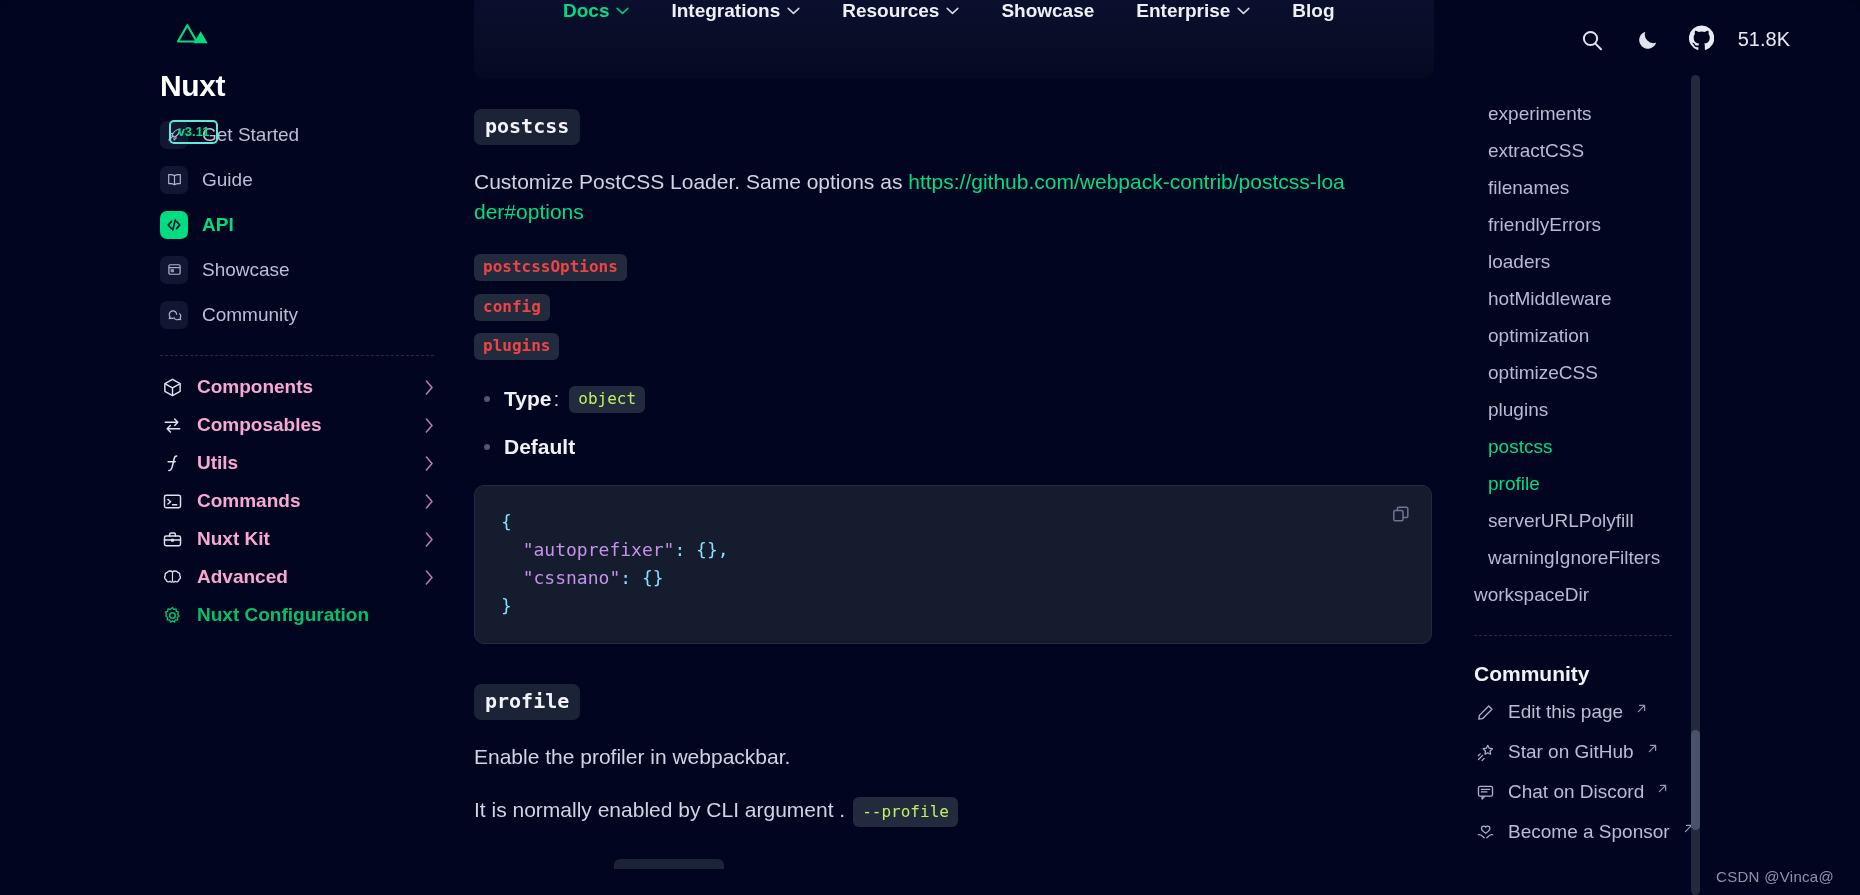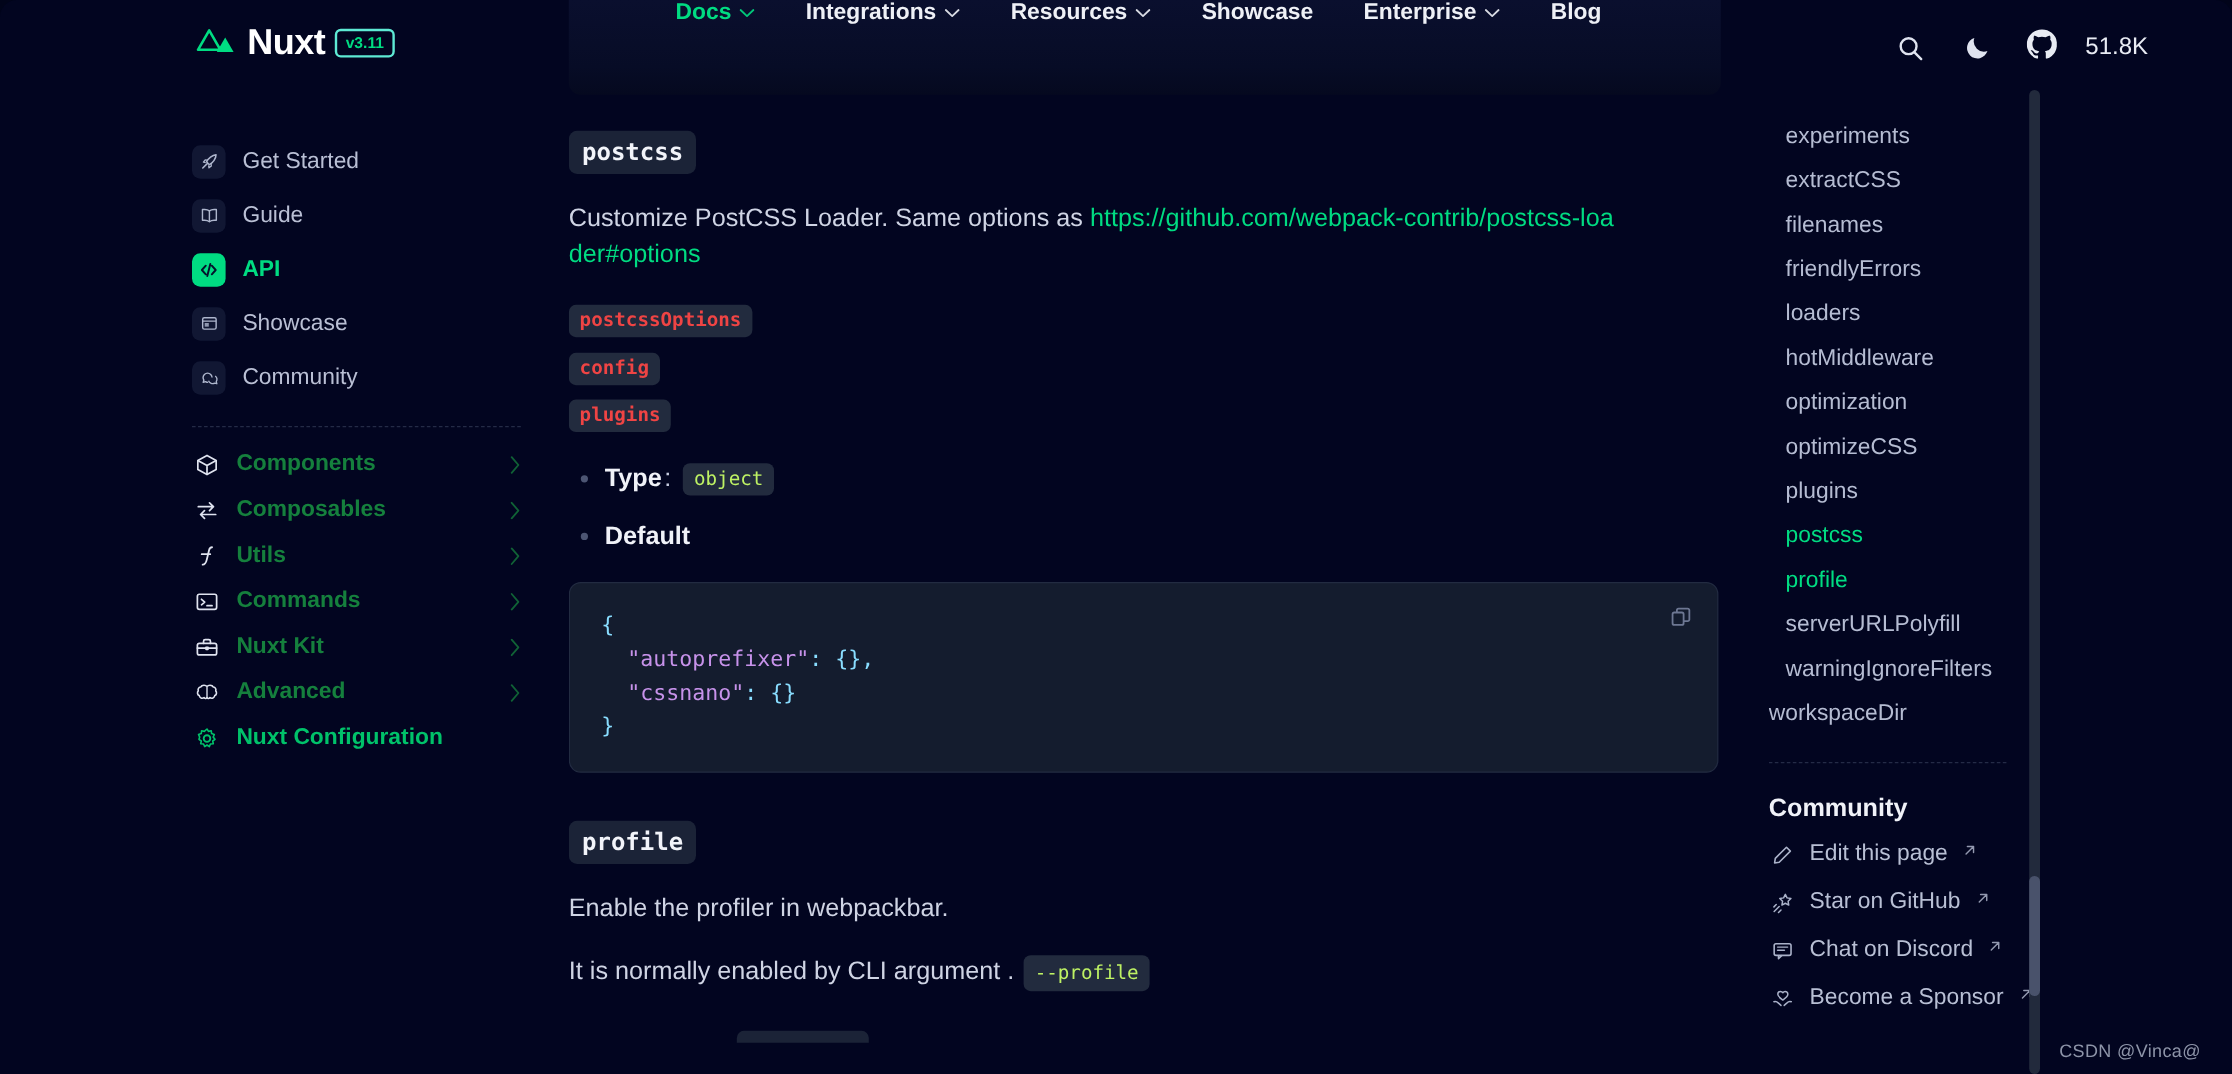--- a/index.html
+++ b/index.html
@@ -27,22 +27,23 @@
   }
   .header-glow {
     position: absolute; top: 0; left: 474px;
     width: 960px; height: 79px;
     background: linear-gradient(180deg,#0a0f2e 0%, #070c26 70%, #05091f 100%);
     border-bottom-left-radius: 10px; border-bottom-right-radius: 10px;
     pointer-events: none;
   }
   .brand {
     position: absolute; left: 160px; top: 20px;
-    display: flex; align-items: center; gap: 6px;
+    display: flex; align-items: center; gap: 19px;
     z-index: 3;
+    flex-direction: column;
   }
   .brand-logo { width: 40px; height: 32px; display:block; }
   .brand-name {
     font-size: 30px; font-weight: 700; color: #fff;
     letter-spacing: -0.4px; line-height: 1;
   }
   .brand-version {
     font-size: 13px; font-weight: 700; color: #00dc82;
     border: 2px solid #5eead4; border-radius: 5px;
     padding: 3px 7px 4px; line-height: 1;
@@ -100,21 +101,21 @@
     color: #aeb6cd;
   }
   .side-link.active .side-ico { background: #00dc82; color: #04122c; }
   .side-sep {
     margin: 18px 0 12px 0; height: 1px;
     border-top: 1px dashed #242b46;
   }
   .side-group {
     display: flex; align-items: center; gap: 13px;
     height: 38px; cursor: pointer;
-    color: #15803d; font-size: 19px; font-weight: 700;
+    color: #f9a8d4; font-size: 19px; font-weight: 700;
   }
   .side-group .grp-ico {
     width: 24px; height: 24px; flex: none;
     display: flex; align-items: center; justify-content: center;
     color: #dfe3ef;
   }
   .side-group.green { color: #00c26a; }
   .side-group.green .grp-ico { color: #00c26a; }
   .side-group .grp-label { flex: 1; white-space: nowrap; }
   .grp-chev { width: 9px; height: 15px; opacity: .75; }

